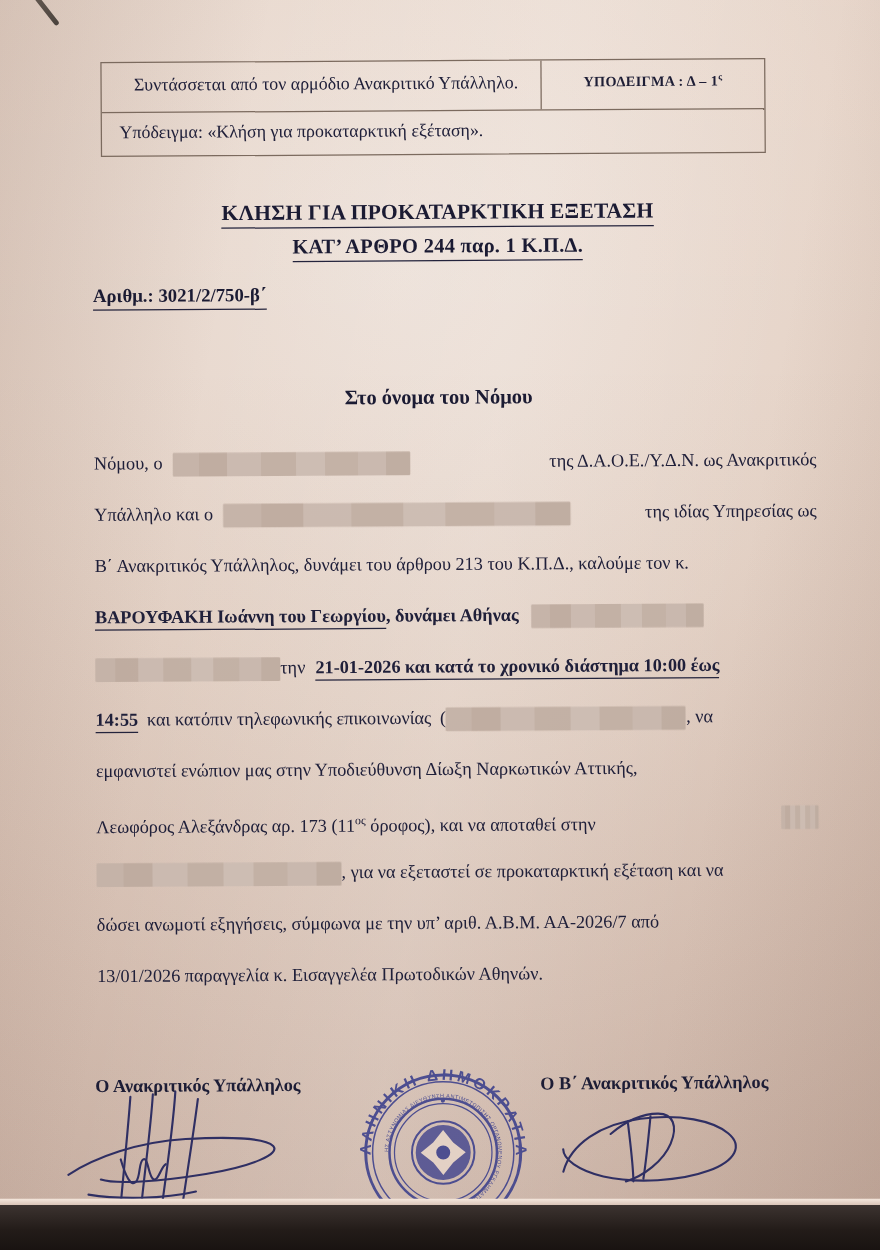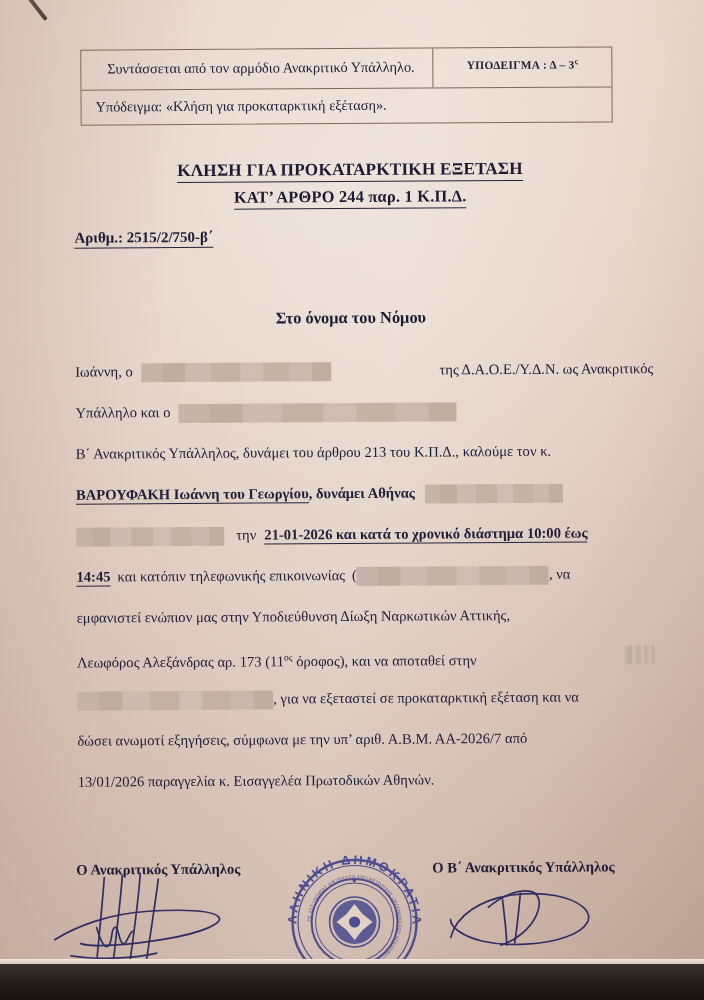--- a/index.html
+++ b/index.html
@@ -281,63 +281,64 @@
 
   <div class="sheet"></div>
 
   <div class="clip-mark"></div>
 
   <div class="content">
 
     <div class="header-table">
       <div class="row">
         <div class="cell-left">Συντάσσεται από τον αρμόδιο Ανακριτικό Υπάλληλο.</div>
-        <div class="cell-right"><span>ΥΠΟΔΕΙΓΜΑ : Δ – 3</span><sup>ς</sup></div>
+        <div class="cell-right"><span>ΥΠΟΔΕΙΓΜΑ : Δ – 1</span><sup>ς</sup></div>
       </div>
       <div class="row second">
         <div class="cell-wide">Υπόδειγμα: «Κλήση για προκαταρκτική εξέταση».</div>
       </div>
     </div>
 
     <div class="doc-title">
       <div><span class="l1">ΚΛΗΣΗ ΓΙΑ ΠΡΟΚΑΤΑΡΚΤΙΚΗ ΕΞΕΤΑΣΗ</span></div>
       <div><span class="l2">ΚΑΤ’ ΑΡΘΡΟ 244 παρ. 1 Κ.Π.Δ.</span></div>
     </div>
 
-    <div class="doc-number">Αριθμ.: 2515/2/750-β΄</div>
+    <div class="doc-number">Αριθμ.: 3021/2/750-β΄</div>
 
     <div class="in-name">Στο όνομα του Νόμου</div>
 
     <div class="body-block">
 
       <span class="ln">
         <span class="jb">
-          <span><span>Ιωάννη,  ο</span><span class="redact" style="width:190px;margin-left:8px;"></span></span>
+          <span><span>Νόμου,  ο</span><span class="redact" style="width:190px;margin-left:8px;"></span></span>
           <span>της   Δ.Α.Ο.Ε./Υ.Δ.Ν.   ως   Ανακριτικός</span>
         </span>
       </span>
 
       <span class="ln">
         <span class="jb">
           <span><span>Υπάλληλο και ο</span><span class="redact" style="width:278px;margin-left:8px;"></span></span>
+          <span>της ιδίας Υπηρεσίας ως</span>
         </span>
       </span>
 
       <span class="ln">Β΄ Ανακριτικός Υπάλληλος, δυνάμει του άρθρου 213 του Κ.Π.Δ., καλούμε τον κ.</span>
 
       <span class="ln">
         <span class="b u">ΒΑΡΟΥΦΑΚΗ  Ιωάννη  του  Γεωργίου</span><span class="b">, δυνάμει  Αθήνας</span><span class="redact" style="width:138px;margin-left:10px;"></span>
       </span>
 
       <span class="ln">
-        <span class="redact" style="width:148px;"></span><span style="margin-left:12px;">την</span><span class="b u" style="margin-left:8px;">21-01-2026 και κατά το χρονικό διάστημα 10:00 έως</span>
-      </span>
-
-      <span class="ln">
-        <span class="b u">14:45</span><span style="margin-left:7px;">και κατόπιν τηλεφωνικής επικοινωνίας</span><span style="margin-left:7px;">(</span><span class="redact" style="width:192px;"></span><span>, να</span>
+        <span class="redact" style="width:148px;"></span><span style="">την</span><span class="b u" style="margin-left:8px;">21-01-2026 και κατά το χρονικό διάστημα 10:00 έως</span>
+      </span>
+
+      <span class="ln">
+        <span class="b u">14:55</span><span style="margin-left:7px;">και κατόπιν τηλεφωνικής επικοινωνίας</span><span style="margin-left:7px;">(</span><span class="redact" style="width:192px;"></span><span>, να</span>
       </span>
 
       <span class="ln">εμφανιστεί ενώπιον μας στην Υποδιεύθυνση Δίωξη Ναρκωτικών Αττικής,</span>
 
       <span class="ln">
         <span class="jb">
           <span><span>Λεωφόρος Αλεξάνδρας αρ. 173 (11</span><span class="sup">ος</span><span> όροφος), και να αποταθεί στην</span></span>
           <span class="redact" style="width:30px;"></span>
         </span>
       </span>

